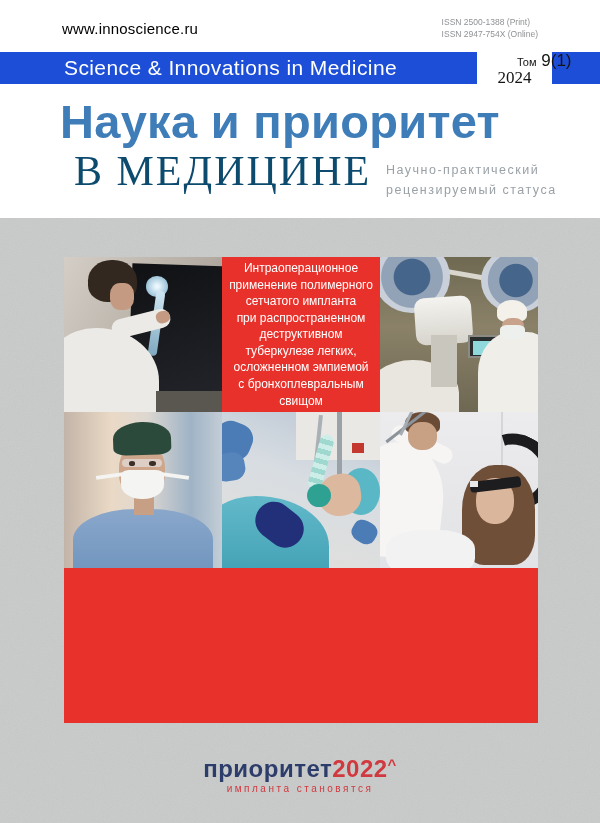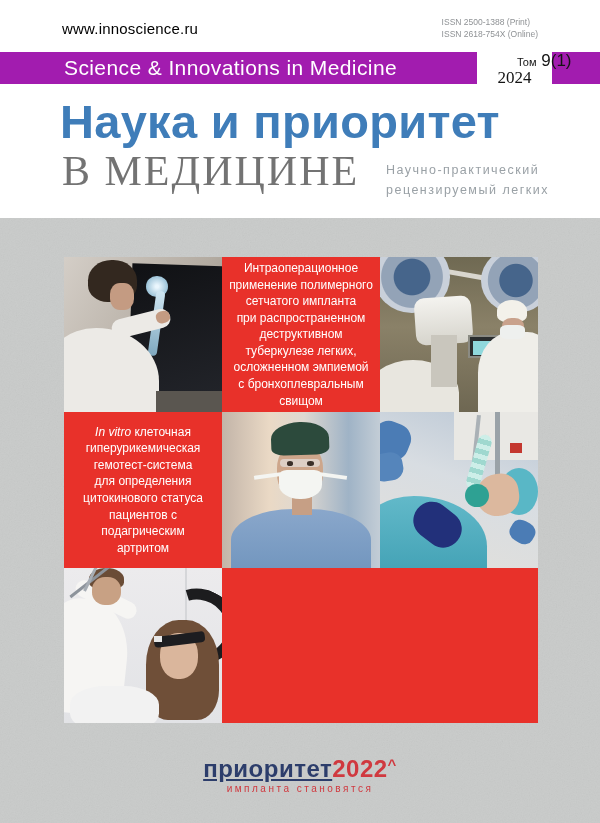--- a/index.html
+++ b/index.html
@@ -8,30 +8,30 @@
 
   
   .texture-bg { position:absolute; left:0; top:218px; width:600px; height:605px; background:#c9cbca; }
   .texture-bg svg { position:absolute; left:0; top:0; opacity:.5; }
 
   
   .site-url { position:absolute; left:62px; top:20px; font-size:15px; color:#000000; letter-spacing:.2px; }
   .issn-block { position:absolute; right:62px; top:16px; text-align:left; font-size:8.5px; line-height:1.45; color:#8f9295; }
 
   
-  .banner { position:absolute; left:0; top:52px; width:600px; height:32px; background:#a21caf; }
+  .banner { position:absolute; left:0; top:52px; width:600px; height:32px; background:#1d4ed8; }
   .banner-title { position:absolute; left:64px; top:4px; color:#fff; font-size:21px; letter-spacing:.4px; }
   .vol-box { position:absolute; right:48px; top:0; width:75px; height:32px; background:#fff; color:#141414; text-align:center; padding-top:1px; }
   .vol-line1 { font-size:17px; line-height:15px; white-space:nowrap;margin-left:40px; }
   .vol-label { font-size:11px; }
   .vol-year { font-size:17px; line-height:15px;font-family:Liberation Serif, serif; }
 
   
   .title-ru1 { position:absolute; left:60px; top:94px; font-size:47px; font-weight:bold; color:#3f7db9; letter-spacing:.3px; }
-  .title-ru2 { position:absolute; left:62px; top:147px; font-family:"Liberation Serif", serif; font-size:42px; color:#737373; letter-spacing:2px; }
+  .title-ru2 { position:absolute; left:74px; top:147px; font-family:"Liberation Serif", serif; font-size:42px; color:#0c4a6e; letter-spacing:2px; }
   .subtitle { position:absolute; left:386px; top:160px; font-size:12.5px; letter-spacing:1.5px; color:#9aa1a6; line-height:1.6; white-space:pre-line; }
 
   
   .grid { position:absolute; left:64px; top:257px; width:474px; height:466px;
           display:grid; grid-template-columns:repeat(3,1fr); grid-template-rows:repeat(3,1fr); background:#e8312a; }
   .cell { position:relative; overflow:hidden; }
   .cell.red { background:#e8312a; color:#fff; display:flex; align-items:center; justify-content:center;
               text-align:center; font-size:12px; line-height:1.38; padding:2px 4px; }
   .red-text { white-space:pre-line; }
   .red-text em { font-style:italic; }
@@ -106,21 +106,21 @@
   .p5 .device { top:14%; right:-10%; width:50%; height:48%; border:11px solid #1c1c1e; border-left-color:transparent; border-radius:50%; transform:rotate(28deg); }
   .p5 .wHair { top:34%; right:2%; width:46%; height:64%; background:#6f4f38; border-radius:45% 45% 30% 30%; }
   .p5 .wFace { top:42%; right:15%; width:24%; height:30%; background:#dab69c; border-radius:46%; }
   .p5 .headband { top:43%; right:11%; width:32%; height:7%; background:#1d1d20; transform:rotate(-7deg); border-radius:4px; }
   .p5 .hb-label { top:44%; right:38%; width:5%; height:4%; background:#e8e8e8; }
   .p5 .pillow { bottom:-6%; left:4%; width:56%; height:30%; background:#f2f2f2; border-radius:40%; }
 
   
   .footer-logo { position:absolute; left:0; top:757px; width:600px; display:flex; flex-direction:column; align-items:center; }
   .logo-line { font-size:24px; font-weight:bold; letter-spacing:.5px; line-height:1; }
-  .logo-word { color:#2c3d6b;text-decoration:underline; }
+  .logo-word { color:#2c3d6b; }
   .logo-number { color:#d0393f; }
   .logo-caret { color:#d0393f; font-size:15px; vertical-align:7px; font-weight:bold; }
   .logo-tagline { margin-top:2px; font-size:10px; letter-spacing:2.5px; color:#d0393f; }
 </style>
 </head>
 <body>
 
 <div class="texture-bg">
   <svg width="600" height="605" xmlns="http://www.w3.org/2000/svg">
     <filter id="grain">
@@ -128,35 +128,35 @@
         <feColorMatrix type="saturate" values="0"></feColorMatrix>
       </filter>
     <rect width="600" height="605" filter="url(#grain)" opacity="0.22"></rect>
   </svg>
 </div>
 
 <div class="site-url">www.innoscience.ru</div>
 
 <div class="issn-block">
   <div>ISSN 2500-1388 (Print)</div>
-  <div>ISSN 2618-754X (Online)</div>
+  <div>ISSN 2947-754X (Online)</div>
 </div>
 
 <div class="banner">
   <div class="banner-title">Science &amp; Innovations in Medicine</div>
   <div class="vol-box">
     <div class="vol-line1"><span class="vol-label">Том</span> <span class="vol-num">9(1)</span></div>
     <div class="vol-year">2024</div>
   </div>
 </div>
 
 <div class="title-ru1">Наука и приоритет</div>
 <div class="title-ru2">В МЕДИЦИНЕ</div>
 <div class="subtitle">Научно-практический
-рецензируемый легких</div>
+рецензируемый статуса</div>
 
 <div class="grid">
 
   <div class="cell photo p1" title="Doctor in white coat pointing at hip implant X-ray film">
     <div class="film"></div>
     <div class="implant-ball"></div>
     <div class="implant-stem"></div>
     <div class="coat"></div>
     <div class="hair"></div>
     <div class="face"></div>
@@ -185,29 +185,20 @@
     <div class="carm"></div>
     <div class="column"></div>
     <div class="monitor"></div>
     <div class="screen"></div>
     <div class="gown"></div>
     <div class="cap2"></div>
     <div class="face2"></div>
     <div class="mask2"></div>
   </div>
 
-  <div class="cell red">
-    <div class="red-text"><em>In vitro</em><span> клеточная
-гиперурикемическая
-гемотест-система
-для определения
-цитокинового статуса
-пациентов с подагрическим
-артритом</span></div>
-  </div>
 
   <div class="cell photo p3" title="Surgeon portrait in dark green cap, safety glasses and mask">
     <div class="shoulders"></div>
     <div class="neck"></div>
     <div class="face3"></div>
     <div class="cap3"></div>
     <div class="glasses"></div>
     <div class="eyeL"></div>
     <div class="eyeR"></div>
     <div class="strap"></div>

